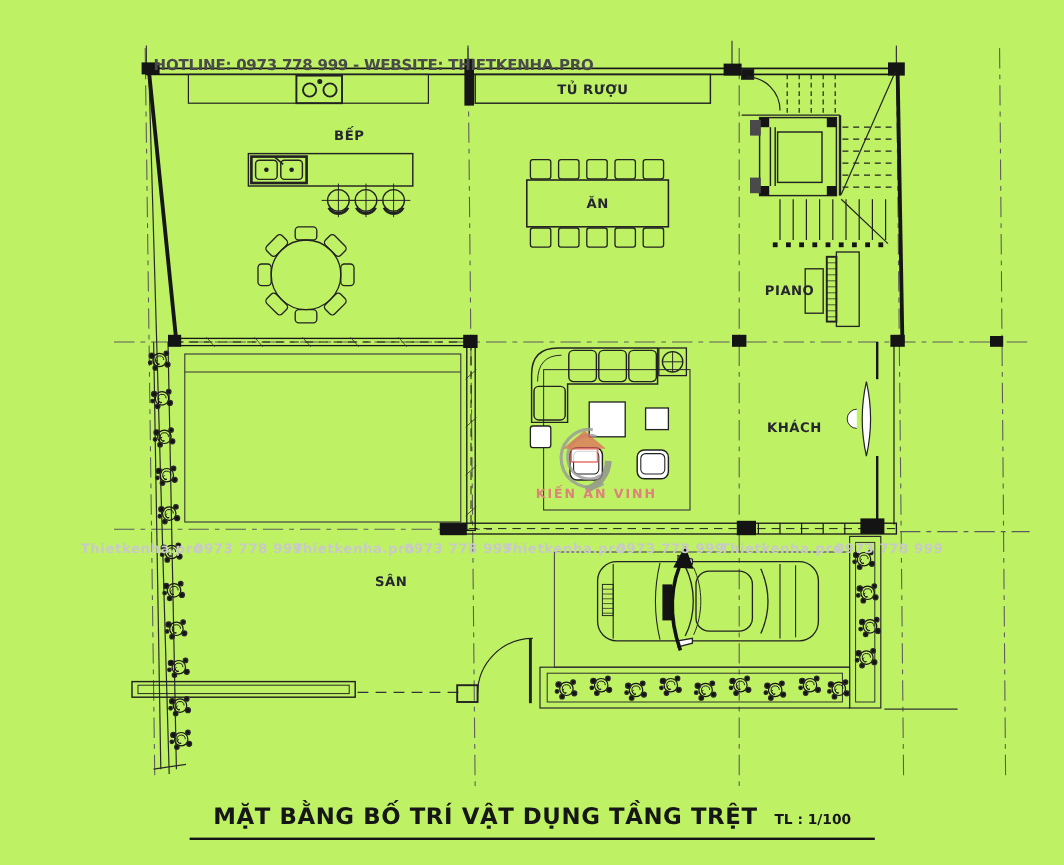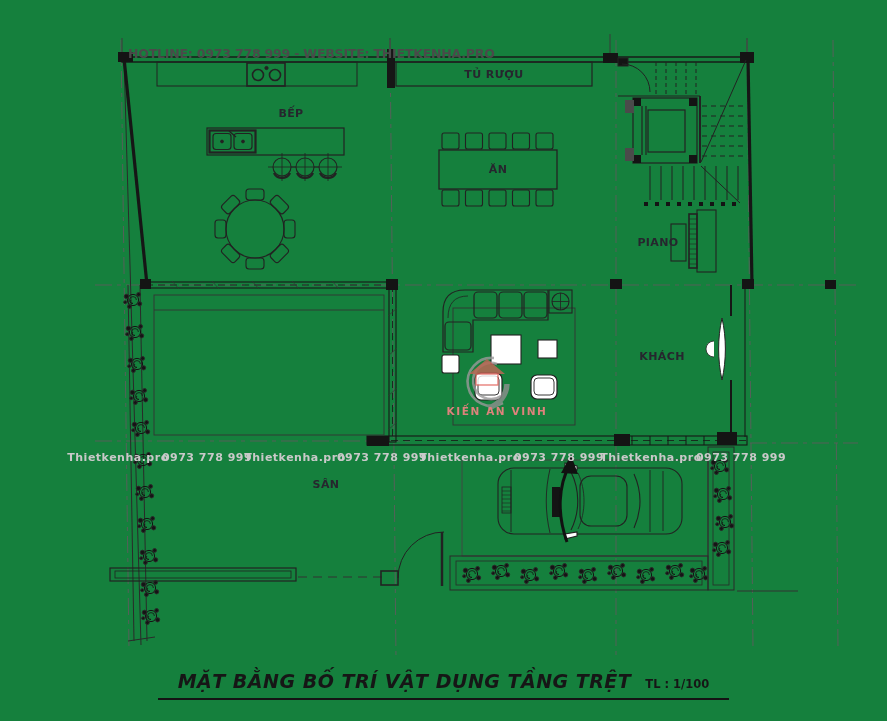--- a/index.html
+++ b/index.html
@@ -1,25 +1,25 @@
 <!DOCTYPE html>
 <html><head>
 <meta charset="utf-8">
 <style>
   html,body{margin:0;padding:0;background:#fff;}
-  .stage{position:relative;width:887px;height:721px;background:#15803d;overflow:hidden;
+  .stage{position:relative;width:887px;height:721px;background:#bef264;overflow:hidden;
          font-family:"DejaVu Sans","Liberation Sans",sans-serif;}
   .stage svg{position:absolute;left:0;top:0;}
   .plan-label{fill:#26262e;font-weight:bold;font-size:11px;letter-spacing:.4px;}
   .header-text{fill:#4a4a4a;font-weight:bold;font-size:12.5px;letter-spacing:-0.2px;}
   .wm-text{fill:#c9c9c9;font-weight:bold;font-size:11px;letter-spacing:.5px;}
   .logo-text{fill:#de827c;font-weight:bold;font-size:10.5px;letter-spacing:1.6px;}
   .title-wrap{position:absolute;left:0;right:0;top:670px;text-align:center;}
   .title-inner{display:inline-block;border-bottom:2.5px solid #141414;padding:0 20px 6px 20px;}
-  .title-main{font-size:19px;font-weight:bold;color:#161616;letter-spacing:.5px;font-style:italic;}
+  .title-main{font-size:19px;font-weight:bold;color:#161616;letter-spacing:.5px;}
   .title-scale{font-size:11.5px;font-weight:bold;color:#161616;margin-left:14px;margin-top:48px;}
 </style>
 </head>
 <body>
 
 <div class="stage">
 <svg width="887" height="721" viewBox="0 0 887 721">
   <defs>
     <g id="flw">
       <circle r="5.6" fill="none" stroke="#141414" stroke-width="1"></circle>

